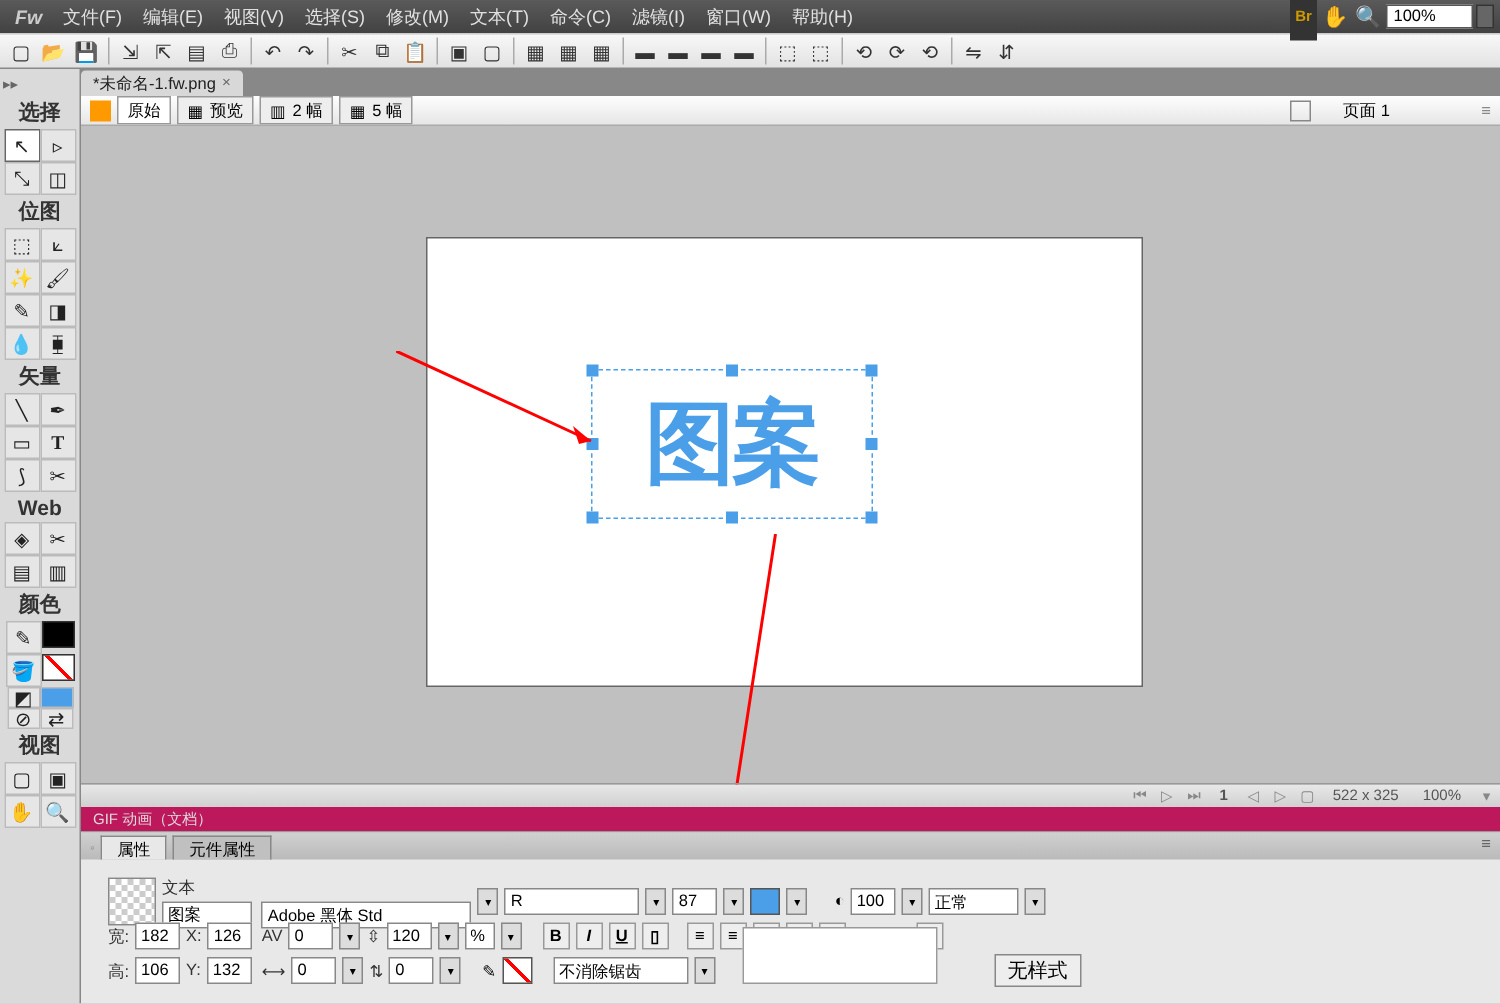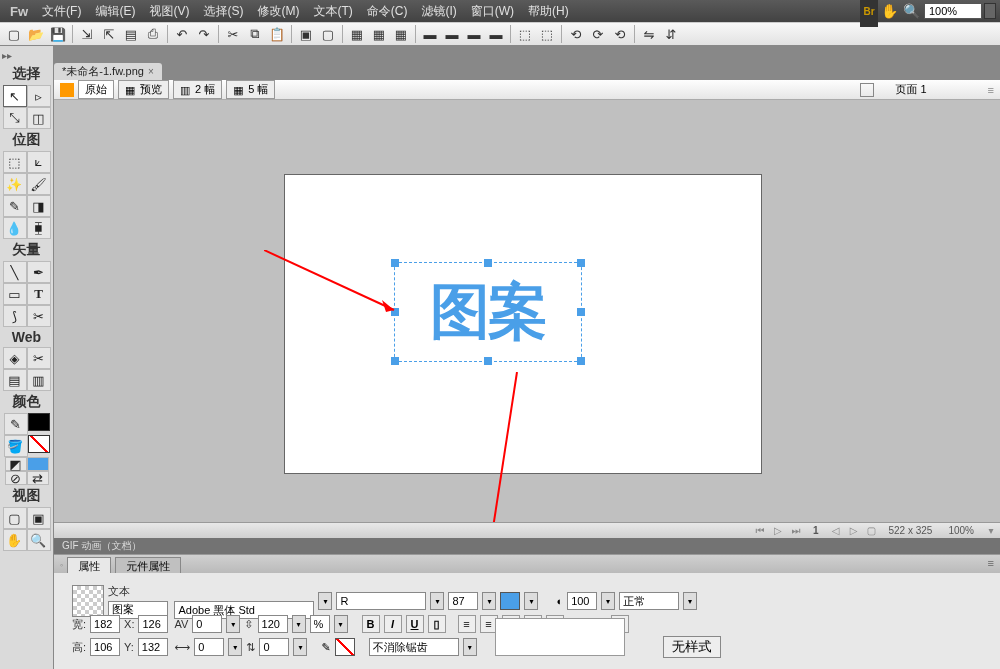--- a/index.html
+++ b/index.html
@@ -1,48 +1,48 @@
 <!DOCTYPE html>
 <html><head>
 <meta charset="utf-8">
 <style>
 * { margin:0; padding:0; box-sizing:border-box; font-family:"Microsoft YaHei",Arial,sans-serif; }
 body { width:1000px; height:669px; background:#e8e8e8; overflow:hidden; font-size:11px; position:relative;}
 .menubar { height:22px; background:linear-gradient(#5a5a5a,#424242); display:flex; align-items:center; color:#e0e0e0; padding:0 4px; gap:2px;}
-.menubar .logo { font-weight:bold; font-size:13px; color:#ccc; padding:0 6px;}
+.menubar .logo { font-style:italic; font-weight:bold; font-size:13px; color:#ccc; padding:0 6px;}
 .menubar .mitem { padding:2px 6px; cursor:pointer; font-size:12px;}
 .menubar .spacer { flex:1;}
 .menubar .micon { width:20px; height:18px; display:flex; align-items:center; justify-content:center; font-size:14px;}
 .menubar .zoombox { background:#fff; color:#000; height:16px; width:58px; display:flex; align-items:center; padding:0 4px; border:1px solid #555;}
 .menubar .zoomdd { width:12px; height:16px; background:#666; border:1px solid #333;}
 .maintb { height:24px; background:linear-gradient(#f8f8f8,#e2e2e2); border-top:1px solid #ccc; border-bottom:1px solid #888; display:flex; align-items:center; padding:0 4px; gap:2px;}
 .tb-btn { width:20px; height:20px; display:flex; align-items:center; justify-content:center; color:#333; font-size:13px; cursor:pointer;}
 .tb-sep { width:1px; height:18px; background:#aaa; margin:0 2px;}
 .workarea { position:absolute; top:46px; left:54px; right:0; bottom:0; display:flex; flex-direction:column;}
-.tabs { height:34px; background:#888; display:flex; align-items:flex-end;}
+.tabs { height:18px; background:#888; display:flex; align-items:flex-end;}
 .tab { background:#d8d8d8; height:17px; padding:1px 8px; font-size:11px; color:#222; display:flex; align-items:center; gap:4px; border-top-left-radius:3px;border-top-right-radius:3px;}
 .tab .close {font-size:10px;color:#666;}
 .subtb { height:20px; background:linear-gradient(#fefefe,#e6e6e6); border-bottom:1px solid #aaa; display:flex; align-items:center; gap:4px; padding:0 6px;}
 .subtb .sbtn { padding:1px 6px; border:1px solid #999; background:#eee; font-size:11px; display:flex; align-items:center; gap:3px;}
 .subtb .sbtn.active{ background:#fff;}
 .subtb .sicon{width:12px;height:12px;display:inline-block;}
 .subtb .pagebox{ margin-left:auto; display:flex; align-items:center; gap:21px;}
 .canvasarea { flex:1; background:#c0c0c0; position:relative; overflow:hidden;}
 .artboard { position:absolute; left:230px; top:74px; width:478px; height:300px; background:#fff; border:1px solid #666;}
 .textobj { position:absolute; left:340px; top:162px; width:188px; height:100px; border:1px dashed #4a9fe8; display:flex; align-items:center; justify-content:center;}
 .textobj .txt { font-size:60px; font-weight:bold; color:#4a9fe8; letter-spacing:-2px; font-family:"SimHei","Microsoft YaHei",sans-serif;}
 .handle { width:8px; height:8px; background:#4a9fe8; position:absolute;}
 .arrow { position:absolute; }
 .redbox { position:absolute; border:2px solid red;}
 .statusbar { position:absolute; bottom:131px; left:0; right:0; height:16px; background:linear-gradient(#e8e8e8,#d0d0d0); border-top:1px solid #999; display:flex; align-items:center; font-size:10px; color:#555;}
 .statusbar .navbtn{width:18px;text-align:center;color:#888;}
 .statusbar .navpg{padding:0 8px;font-weight:bold;}
 .statusbar .dim{padding:0 8px;}
 .statusbar .zoom{padding:0 8px;}
-.gifbar{position:absolute;bottom:115px;left:0;right:0;height:16px;background:#737373;color:#ddd;font-size:10px;padding:1px 8px;}
+.gifbar{position:absolute;bottom:115px;left:0;right:0;height:16px;background:#be185d;color:#ddd;font-size:10px;padding:1px 8px;}
 .props { position:absolute; bottom:0; left:0; right:0; height:115px; background:#e8e8e8; border-top:1px solid #999; display:flex; flex-direction:column;}
 .proptabs { height:18px; background:linear-gradient(#d0d0d0,#bababa); display:flex; padding-top:2px;}
 .proptab { padding:1px 10px; font-size:11px; background:#e8e8e8; border:1px solid #888; border-bottom:none; margin-left:4px;}
 .proptab.inactive{background:#c0c0c0;}
 .propbody { flex:1; padding:18px; display:flex; gap:6px; font-size:11px;}
 .pcol { display:flex; flex-direction:column; gap:3px;}
 .prow { display:flex; align-items:center; gap:4px; height:20px;}
 .plabel { color:#333;}
 .pinput { height:18px; border:1px solid #888; background:#fff; padding:0 3px; font-size:11px;}
 .pinput.w30{width:30px;} .pinput.w60{width:60px;} .pinput.w90{width:90px;} .pinput.w140{width:140px;margin-top:18px;}

